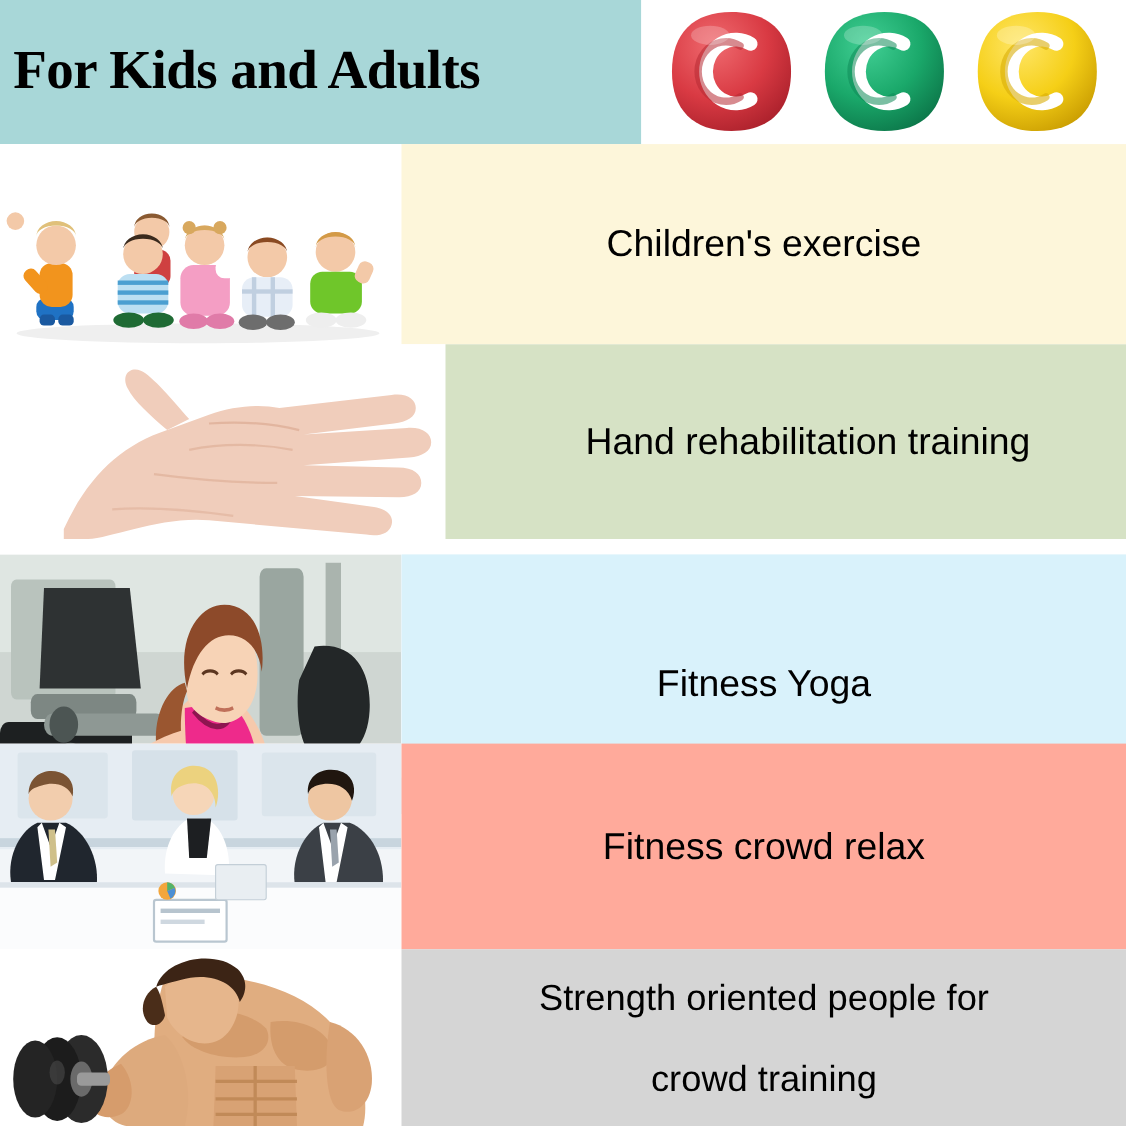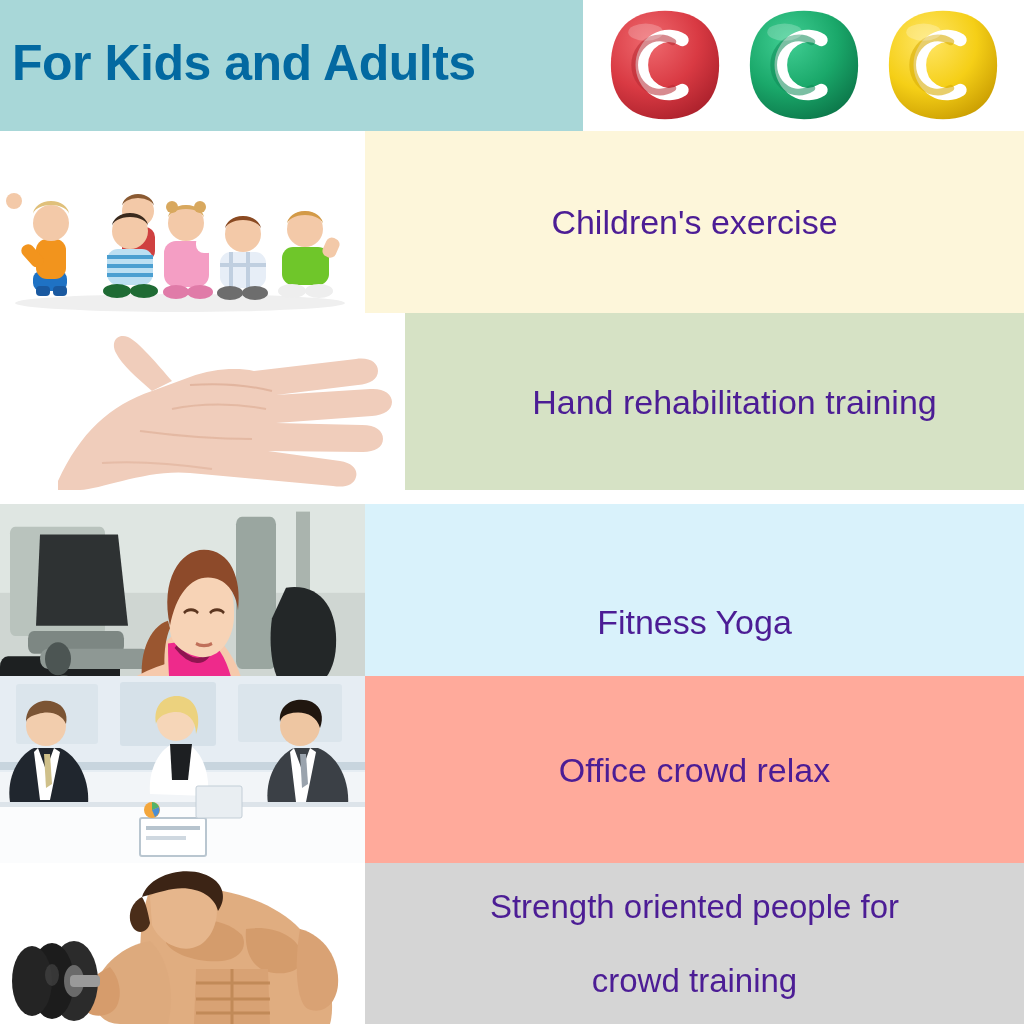--- a/index.html
+++ b/index.html
@@ -3,37 +3,37 @@
 <meta charset="utf-8">
 <style>
   html,body{margin:0;padding:0;background:#ffffff;}
   body{width:1024px;height:1024px;overflow:hidden;font-family:"Liberation Sans",sans-serif;}
   .page{position:relative;width:1024px;height:1024px;background:#ffffff;}
 
   
   .header-band{position:absolute;left:0;top:0;width:583px;height:131px;background:#a8d7d8;}
   .header-title{
     position:absolute;left:12px;top:34px;width:560px;
-    font-family:Liberation Sans, sans-serif;
-    font-weight:700;font-size:50px;line-height:58px;color:#0369a1;
+    font-family:Liberation Serif, serif;
+    font-weight:700;font-size:50px;line-height:58px;color:#000000;
     letter-spacing:-0.5px;white-space:nowrap;
   }
   .hero-strip{position:absolute;left:583px;top:0;width:441px;height:131px;background:#ffffff;}
 
   
   .grips{position:absolute;left:0;top:0;width:441px;height:131px;}
   .grip{position:absolute;top:7px;width:116px;height:116px;}
 
   
   .row{position:absolute;left:0;width:1024px;display:flex;}
   .cell-photo{width:365px;flex:0 0 365px;position:relative;background:#ffffff;overflow:hidden;}
   .cell-text{flex:1 1 auto;position:relative;display:flex;align-items:center;justify-content:center;}
   .cell-text .label{
     font-family:"Liberation Sans",sans-serif;
-    font-size:34px;color:#4c1d95;text-align:center;line-height:54px;
+    font-size:34px;color:#000000;text-align:center;line-height:54px;
     padding:0 14px;font-weight:400;
   }
   .label.two-line{font-size:33px;line-height:74px;}
 
   .r1{top:131px;height:182px;}
   .r2{top:313px;height:177px;padding-left:40px;}
   .r3{top:504px;height:236px;}
   .r4{top:676px;height:187px;}
   .r5{top:863px;height:161px;}
 
@@ -277,21 +277,21 @@
         <rect x="140" y="142" width="66" height="38" rx="2" fill="#ffffff" stroke="#b9c6d0" stroke-width="2"></rect>
         <rect x="146" y="150" width="54" height="4" fill="#b7c4ce"></rect>
         <rect x="146" y="160" width="40" height="4" fill="#cfd8e0"></rect>
         <circle cx="152" cy="134" r="8" fill="#f3a63c"></circle>
         <path d="M152 134 L152 126 A8 8 0 0 1 159 131 Z" fill="#52b36a"></path>
         <path d="M152 134 L159 131 A8 8 0 0 1 155 141 Z" fill="#4b8fd4"></path>
         <rect x="196" y="110" width="46" height="32" rx="2" fill="#e9eef2" stroke="#c3ced7"></rect>
       </svg>
     </div>
     <div class="cell-text">
-      <div class="label">Office crowd relax</div>
+      <div class="label">Fitness crowd relax</div>
     </div>
   </div>
 
   <div class="row r5">
     <div class="cell-photo">
       <svg class="photo-svg" viewBox="0 0 365 161" preserveAspectRatio="none">
         <rect width="365" height="161" fill="#ffffff"></rect>
 
         <path d="M150 26 C210 18 270 34 300 66 C330 98 336 140 330 161 L150 161 C138 120 136 62 150 26 Z" fill="#e0ad80"></path>
 

